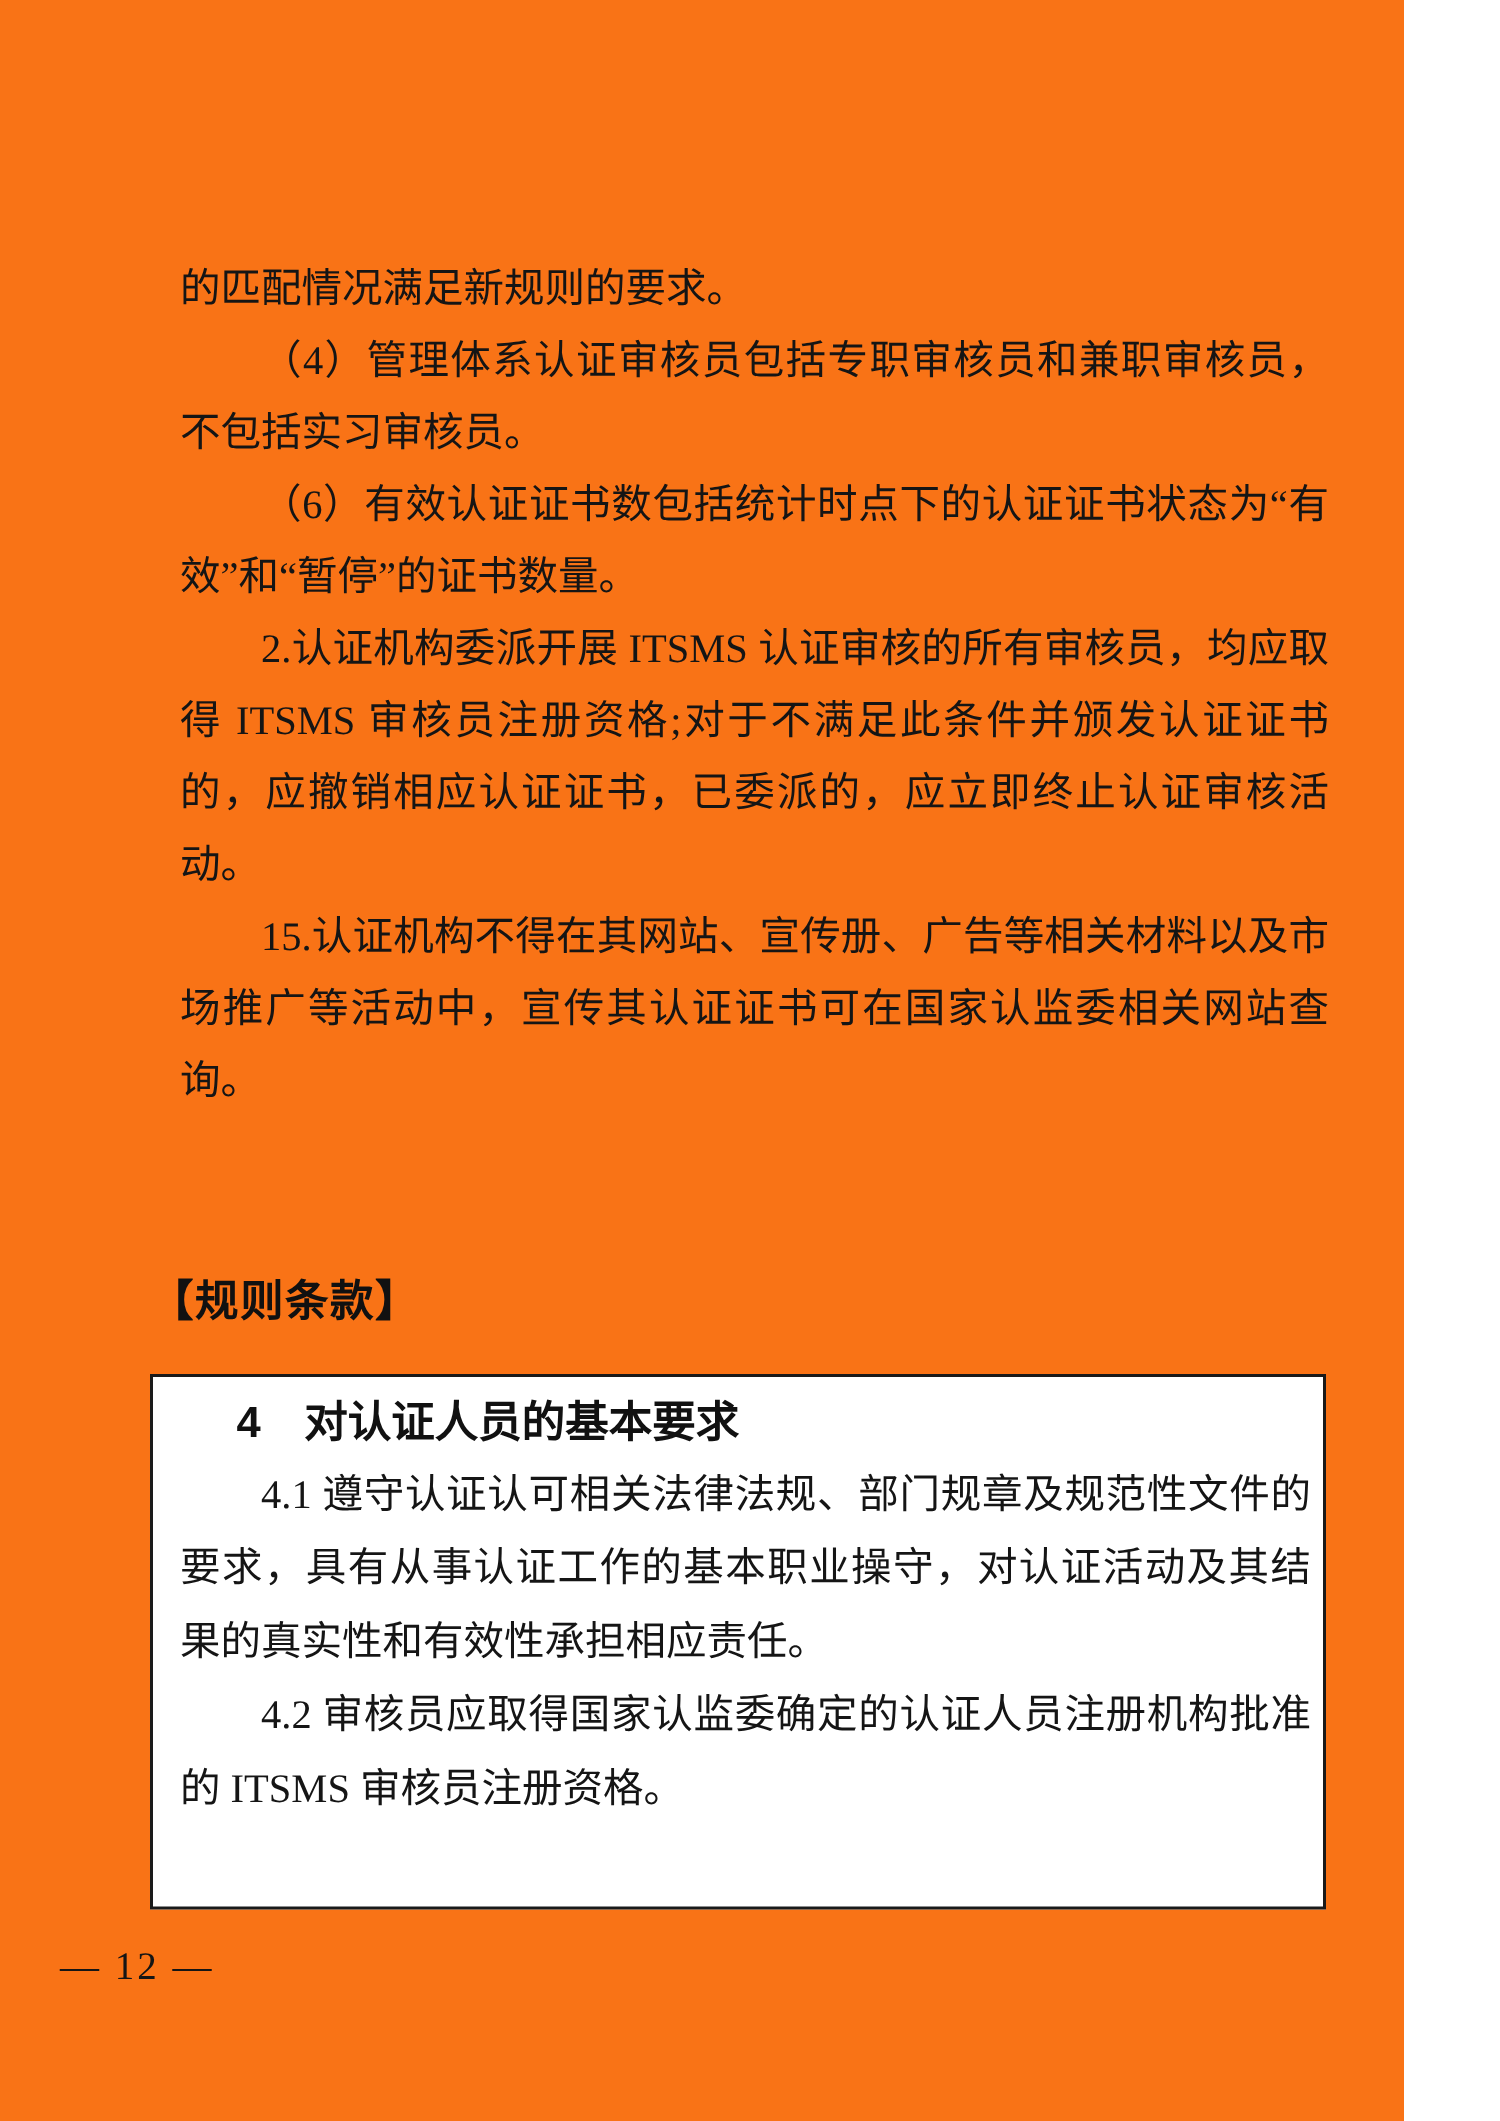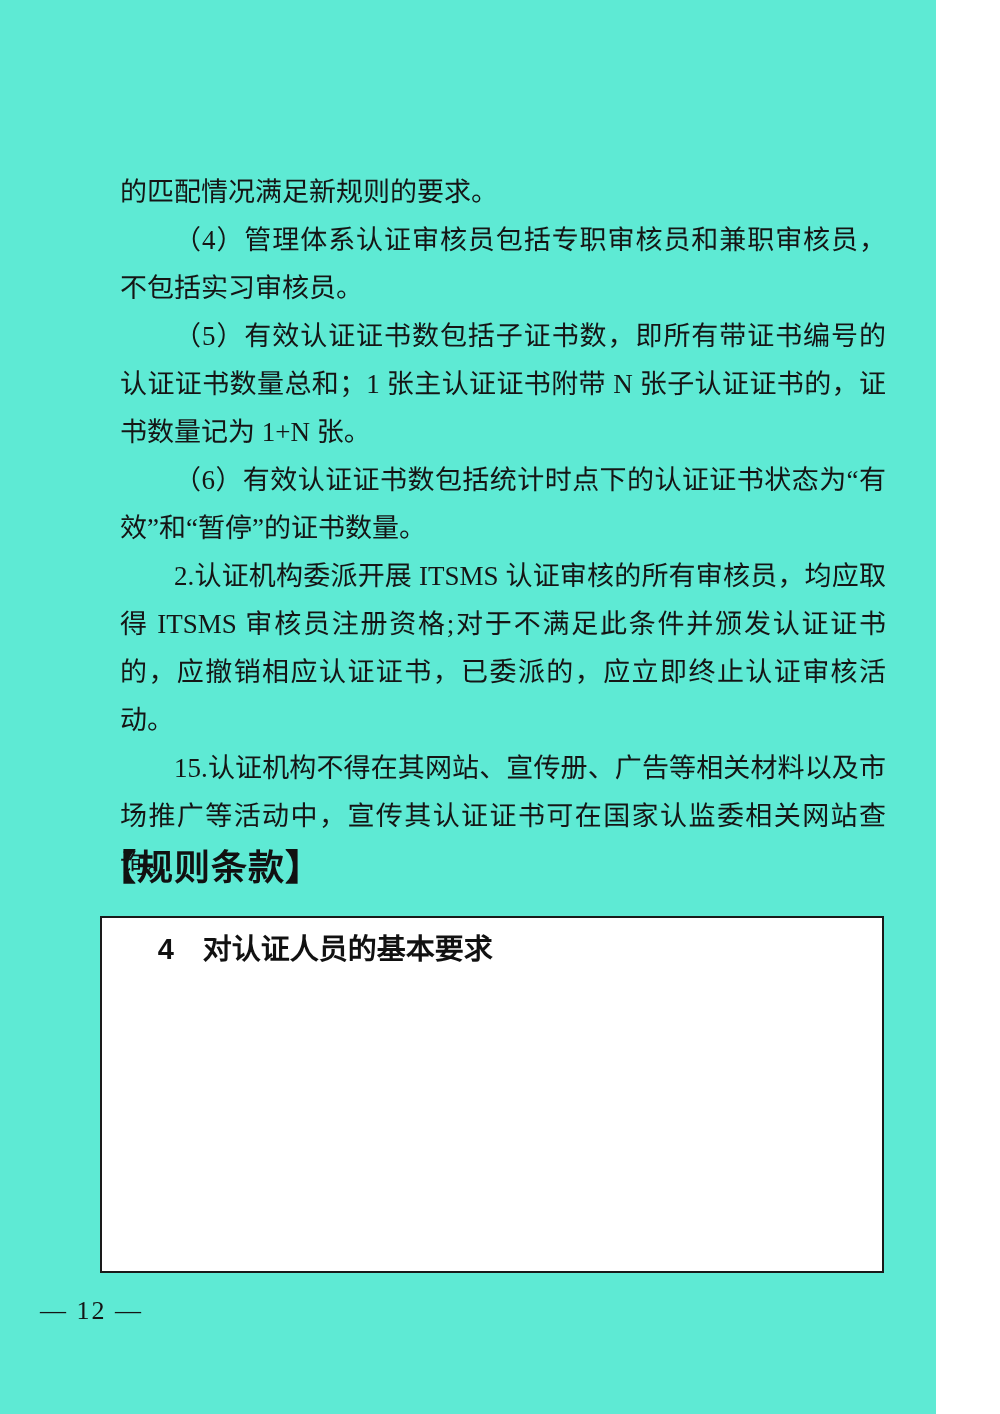--- a/index.html
+++ b/index.html
@@ -5,21 +5,21 @@
   * { margin: 0; padding: 0; box-sizing: border-box; }
 
   html, body {
     background: #ffffff;
   }
 
   .page {
     position: relative;
     width: 936px;
     height: 1414px;
-    background: #5eead4;
+    background: #f97316;
     color: #151515;
     font-family: "Liberation Serif", "DejaVu Serif", serif;
     overflow: hidden;
   }
 
   
   .body-text {
     position: absolute;
     top: 168px;
     left: 120px;
@@ -38,21 +38,21 @@
   p.indent { text-indent: 2em; }
   p.no-indent { text-indent: 0; }
 
   
   .section-heading {
     position: absolute;
     top: 852px;
     left: 100px;
     font-family: "Liberation Sans", "DejaVu Sans", sans-serif;
     font-weight: bold;
-    font-size: 36px;
+    font-size: 29px;
     line-height: 32px;
     color: #111111;
     letter-spacing: 1px;
   }
 
   
   .rule-box {
     position: absolute;
     top: 888px;
     left: 100px;
@@ -93,29 +93,30 @@
   }
 </style>
 </head>
 <body>
 
 <div class="page">
 
   <section class="body-text">
     <p class="no-indent">的匹配情况满足新规则的要求。</p>
     <p class="indent">（4）管理体系认证审核员包括专职审核员和兼职审核员，不包括实习审核员。</p>
-    <p class="indent">（5）有效认证证书数包括子证书数，即所有带证书编号的认证证书数量总和；1 张主认证证书附带 N 张子认证证书的，证书数量记为 1+N 张。</p>
     <p class="indent">（6）有效认证证书数包括统计时点下的认证证书状态为“有效”和“暂停”的证书数量。</p>
     <p class="indent">2.认证机构委派开展 ITSMS 认证审核的所有审核员，均应取得 ITSMS 审核员注册资格;对于不满足此条件并颁发认证证书的，应撤销相应认证证书，已委派的，应立即终止认证审核活动。</p>
     <p class="indent">15.认证机构不得在其网站、宣传册、广告等相关材料以及市场推广等活动中，宣传其认证证书可在国家认监委相关网站查询。</p>
   </section>
 
   <h2 class="section-heading">【规则条款】</h2>
 
   <div class="rule-box">
     <h3 class="rule-box-title">4　对认证人员的基本要求</h3>
+    <p class="indent">4.1 遵守认证认可相关法律法规、部门规章及规范性文件的要求，具有从事认证工作的基本职业操守，对认证活动及其结果的真实性和有效性承担相应责任。</p>
+    <p class="indent">4.2 审核员应取得国家认监委确定的认证人员注册机构批准的 ITSMS 审核员注册资格。</p>
   </div>
 
   <footer class="page-footer">
     <span class="page-number">— 12 —</span>
   </footer>
 
 </div>
 
 </body></html>

